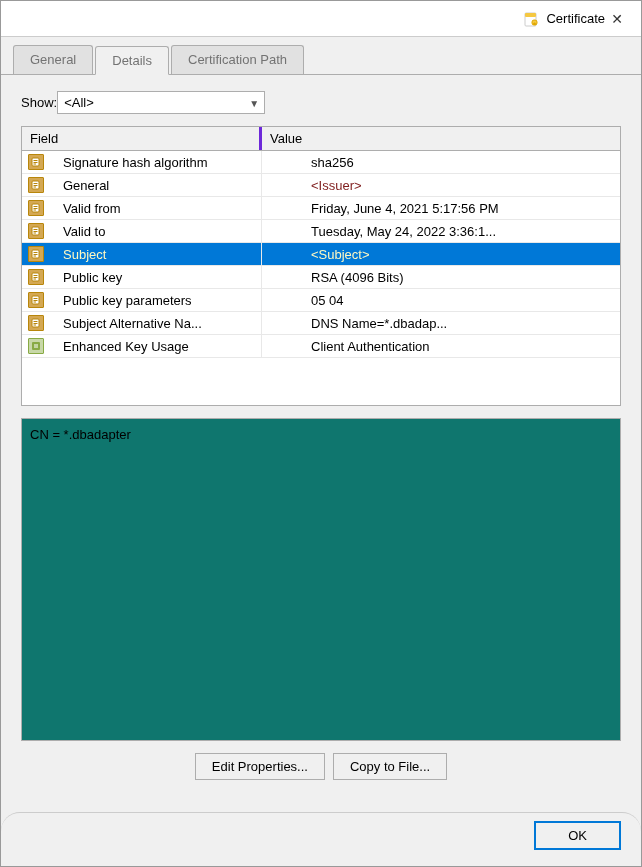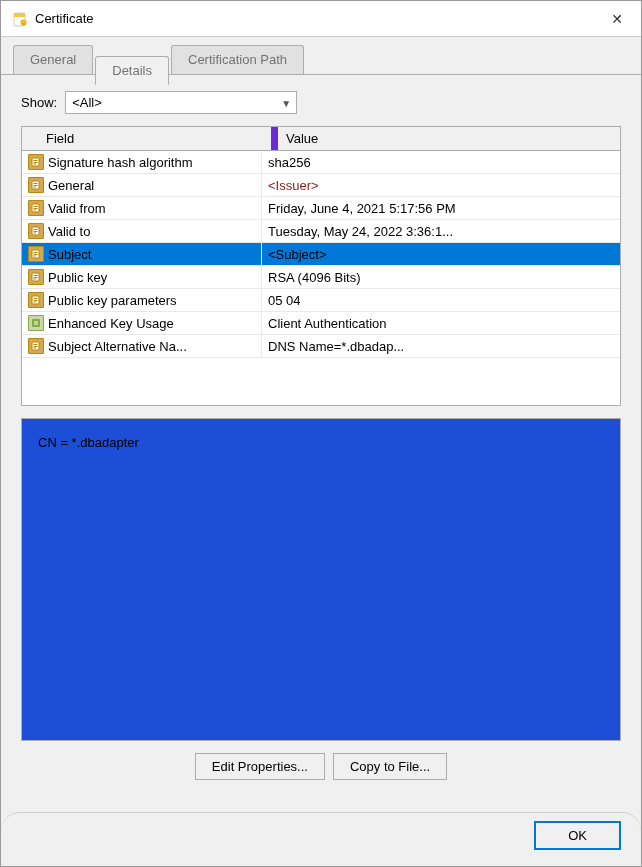--- a/index.html
+++ b/index.html
@@ -19,21 +19,21 @@
       border: 1px solid #999;
       box-shadow: 2px 2px 8px rgba(0,0,0,0.4);
       display: flex;
       flex-direction: column;
     }
     .title-bar {
       background: #ffffff;
       border-bottom: 1px solid #ccc;
       display: flex;
       align-items: center;
-      justify-content: space-between;
+      justify-content: flex-end;
       padding: 8px 12px;
       height: 36px;
     }
     .title-bar-left {
       display: flex;
       align-items: center;
       gap: 6px;
     }
     .title-text {
       font-size: 13px;
@@ -69,39 +69,38 @@
       color: #737373;
       margin-right: 2px;
       border-radius: 3px 3px 0 0;
     }
     .tab.active {
       background: #f0f0f0;
       border-bottom: 1px solid #f0f0f0;
       font-weight: normal;
       position: relative;
       z-index: 1;
-      top: 11px;
+      top: 1px;
     }
     .content {
       padding: 16px 20px;
       flex: 1;
       display: flex;
       flex-direction: column;
       gap: 12px;
     }
     .show-row {
       display: flex;
       align-items: center;
-      gap: 8px;
     }
     .show-label {
       font-size: 13px;
     }
     .show-dropdown {
-      width: 232px;
+      width: 208px;
       padding: 3px 24px 3px 6px;
       border: 1px solid #adadad;
       background: #fff;
       font-size: 13px;
       appearance: none;
       -webkit-appearance: none;
       position: relative;
       cursor: pointer;
     }
     .dropdown-wrapper {
@@ -131,47 +130,46 @@
       background: #f0f0f0;
       border-bottom: 1px solid #adadad;
       font-weight: normal;
     }
     .table-header-cell {
       padding: 4px 8px;
       font-size: 13px;
     }
     .table-header-cell.field-col {
       width: 240px;
-      border-right: 7px solid #6d28d9;
-      margin-left: 16px;
+      border-right: 3px solid #6d28d9;
     }
     .table-header-cell.value-col {
       flex: 1;
     }
     .table-body {
       overflow-y: scroll;
       flex: 1;
     }
     .table-row {
       display: flex;
       align-items: center;
       border-bottom: 1px solid #e8e8e8;
       cursor: pointer;
     }
     .table-row.selected {
       background: #0078d7;
-      color: #000000;
+      color: #fef9c3;
     }
     .field-cell {
       width: 240px;
       padding: 3px 6px;
       font-size: 13px;
       display: flex;
       align-items: center;
-      gap: 4px;
+      gap: 19px;
       border-right: 1px solid #e8e8e8;
       overflow: hidden;
       white-space: nowrap;
     }
     .field-icon {
       width: 16px;
       height: 16px;
       flex-shrink: 0;
       background: #d4a853;
       border: 1px solid #b8860b;
@@ -186,31 +184,32 @@
       background: #c8d8a8;
       border: 1px solid #88aa44;
     }
     .value-cell {
       flex: 1;
       padding: 3px 6px;
       font-size: 13px;
       overflow: hidden;
       white-space: nowrap;
       text-overflow: ellipsis;
+      margin-left: 43px;
     }
     .value-cell a {
       color: #7f1d1d;
       text-decoration: none;
     }
     .detail-box {
       border: 1px solid #adadad;
-      background: #1d4ed8;
+      background: #0f766e;
       flex: 1;
       min-height: 200px;
-      padding: 16px;
+      padding: 8px;
       font-size: 13px;
       color: #000;
       font-family: 'Segoe UI', Tahoma, sans-serif;
     }
     .bottom-buttons {
       display: flex;
       justify-content: center;
       gap: 8px;
       padding: 0 20px 16px 20px;
     }
@@ -384,44 +383,44 @@
                   <line x1="2.5" y1="5.5" x2="6.5" y2="5.5" stroke="#b8860b" stroke-width="1"></line>
                   <line x1="2.5" y1="7" x2="5" y2="7" stroke="#b8860b" stroke-width="1"></line>
                 </svg>
               </div>
               <span>Public key parameters</span>
             </div>
             <div class="value-cell">05 04</div>
           </div>
           <div class="table-row">
             <div class="field-cell">
+              <div class="field-icon">
+                <svg width="10" height="10" viewBox="0 0 10 10">
+                  <rect x="1" y="1" width="7" height="8" rx="1" fill="#fff" stroke="#b8860b" stroke-width="1"></rect>
+                  <line x1="2.5" y1="3.5" x2="6.5" y2="3.5" stroke="#b8860b" stroke-width="1"></line>
+                  <line x1="2.5" y1="5.5" x2="6.5" y2="5.5" stroke="#b8860b" stroke-width="1"></line>
+                  <line x1="2.5" y1="7" x2="5" y2="7" stroke="#b8860b" stroke-width="1"></line>
+                </svg>
+              </div>
+              <span>Subject Alternative Na...</span>
+            </div>
+            <div class="value-cell">DNS Name=*.dbadap...</div>
+          </div>
+          <div class="table-row">
+            <div class="field-cell">
               <div class="field-icon enhanced">
                 <svg width="10" height="10" viewBox="0 0 10 10">
                   <rect x="1" y="1" width="8" height="8" rx="1" fill="#88aa44"></rect>
                   <line x1="3" y1="4" x2="7" y2="4" stroke="#fff" stroke-width="1"></line>
                   <line x1="3" y1="6" x2="7" y2="6" stroke="#fff" stroke-width="1"></line>
                 </svg>
               </div>
               <span>Enhanced Key Usage</span>
             </div>
             <div class="value-cell">Client Authentication</div>
-          </div>
-          <div class="table-row">
-            <div class="field-cell">
-              <div class="field-icon">
-                <svg width="10" height="10" viewBox="0 0 10 10">
-                  <rect x="1" y="1" width="7" height="8" rx="1" fill="#fff" stroke="#b8860b" stroke-width="1"></rect>
-                  <line x1="2.5" y1="3.5" x2="6.5" y2="3.5" stroke="#b8860b" stroke-width="1"></line>
-                  <line x1="2.5" y1="5.5" x2="6.5" y2="5.5" stroke="#b8860b" stroke-width="1"></line>
-                  <line x1="2.5" y1="7" x2="5" y2="7" stroke="#b8860b" stroke-width="1"></line>
-                </svg>
-              </div>
-              <span>Subject Alternative Na...</span>
-            </div>
-            <div class="value-cell">DNS Name=*.dbadap...</div>
           </div>
         </div>
     </div>
 
     <div class="detail-box">CN = *.dbadapter</div>
 
     <div class="bottom-buttons">
       <button class="btn">Edit Properties...</button>
       <button class="btn">Copy to File...</button>
     </div>

